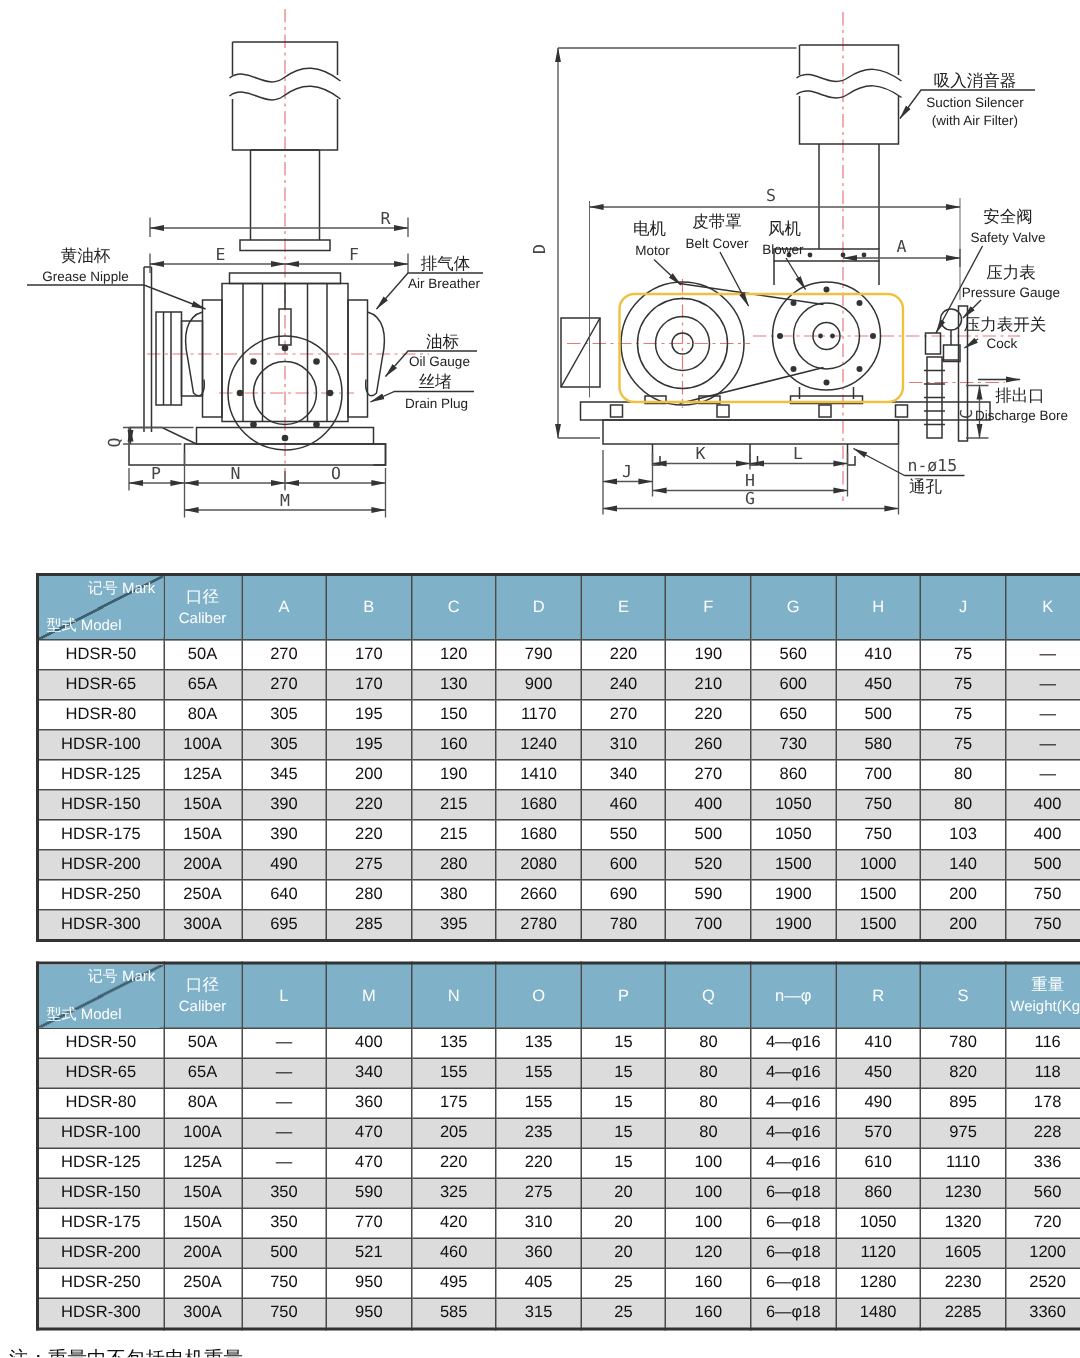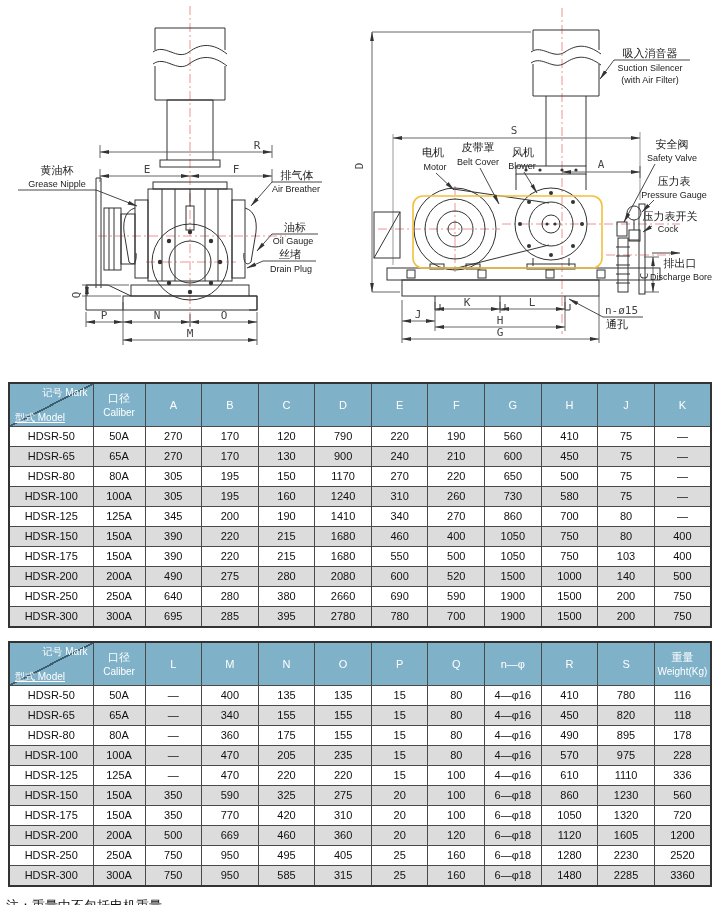--- a/index.html
+++ b/index.html
@@ -4,35 +4,35 @@
 <style>
   html,body{margin:0;padding:0;background:#fff;}
   body{width:720px;height:905px;font-family:"Liberation Sans",sans-serif;color:#111;position:relative;}
   .page{width:720px;height:905px;overflow:hidden;background:#fff;}
   .drawings{position:relative;width:720px;height:376px;}
   .drawings svg{position:absolute;top:0;}
   svg text{font-family:"DejaVu Sans Mono",monospace;fill:#333;}
   svg text.cjk{font-family:"DejaVu Sans",sans-serif;font-size:11px;fill:#222;}
   svg text.en{font-family:"Liberation Sans",sans-serif;font-size:9px;fill:#222;}
   svg text.dim{font-size:11px;fill:#444;}
-  .tbl-wrap{padding:0 8px;}
+  .tbl-wrap{padding:0 24px;}
   table.spec{width:704px;border-collapse:collapse;table-layout:fixed;margin-top:6px;
              font-size:11px;border:2px solid #333;}
   table.spec th,table.spec td{border:1px solid #4a4a4a;text-align:center;vertical-align:middle;
              padding:0;height:19px;line-height:1.1;}
   table.spec thead th{background:#7fb1c8;color:#fff;height:42px;font-weight:normal;}
   table.spec thead th div{line-height:1.35;}
   table.spec thead th div.sub{font-size:10px;}
   table.spec col.c-model{width:84px;}
   table.spec col.c-cal{width:52px;}
   table.spec tbody tr:nth-child(even){background:#dcdcdc;}
   th.corner{position:relative;background:
      linear-gradient(to bottom right, rgba(0,0,0,0) 48.8%, #3f5f6e 48.8%, #3f5f6e 51.2%, rgba(0,0,0,0) 51.2%), #7fb1c8 !important;}
   th.corner .c-top{position:absolute;top:3px;right:5px;font-size:10px;}
-  th.corner .c-bot{position:absolute;bottom:3px;left:5px;font-size:10px;text-decoration:underline;}
+  th.corner .c-bot{position:absolute;bottom:3px;left:5px;font-size:10px;}
   .note{padding:10px 6px 0 6px;}
   .note .cn{font-size:13px;margin-bottom:4px;font-family:"DejaVu Sans",sans-serif;}
 </style>
 </head>
 <body>
 
 <div class="page">
 
   <div class="drawings">
 
@@ -611,21 +611,21 @@
             <td>100</td>
             <td>6—φ18</td>
             <td>1050</td>
             <td>1320</td>
             <td>720</td>
           </tr>
           <tr>
             <td>HDSR-200</td>
             <td>200A</td>
             <td>500</td>
-            <td>669</td>
+            <td>521</td>
             <td>460</td>
             <td>360</td>
             <td>20</td>
             <td>120</td>
             <td>6—φ18</td>
             <td>1120</td>
             <td>1605</td>
             <td>1200</td>
           </tr>
           <tr>

